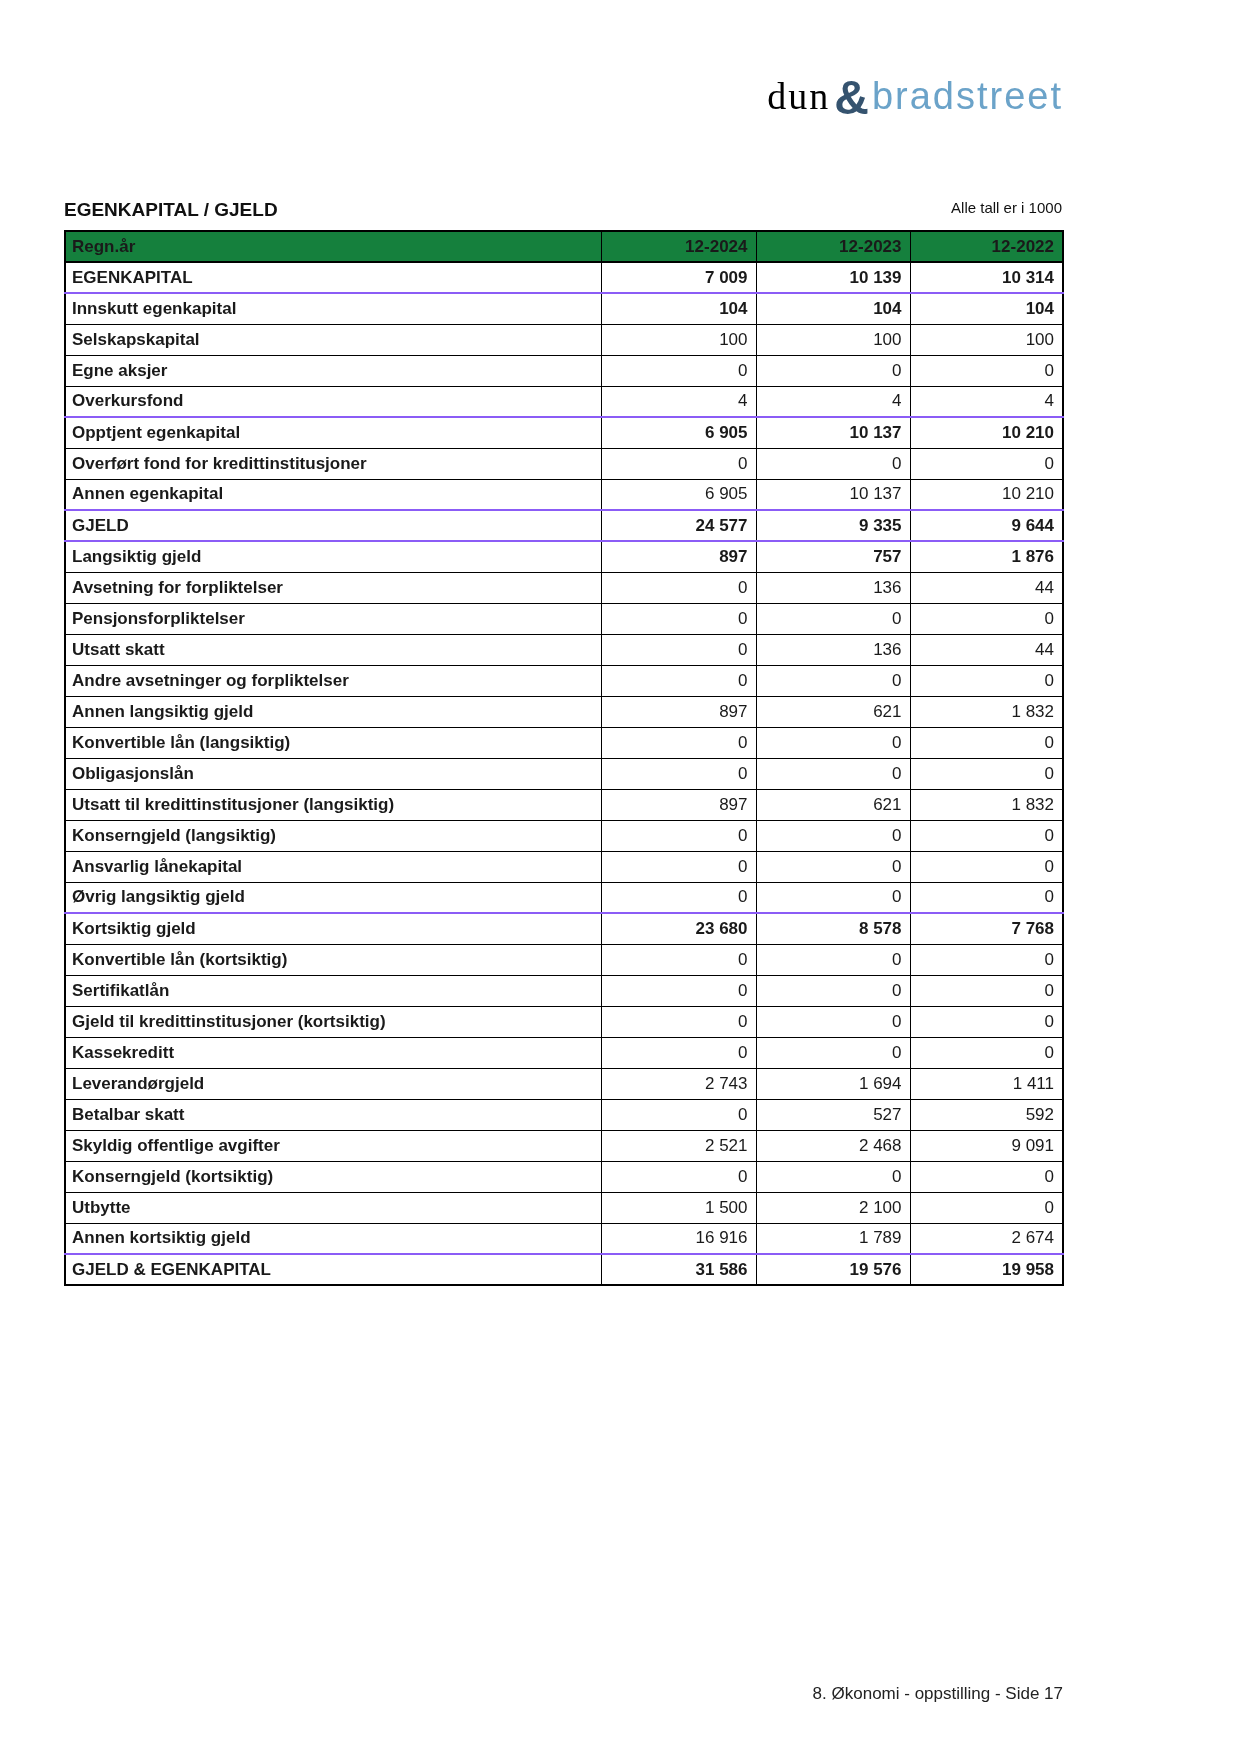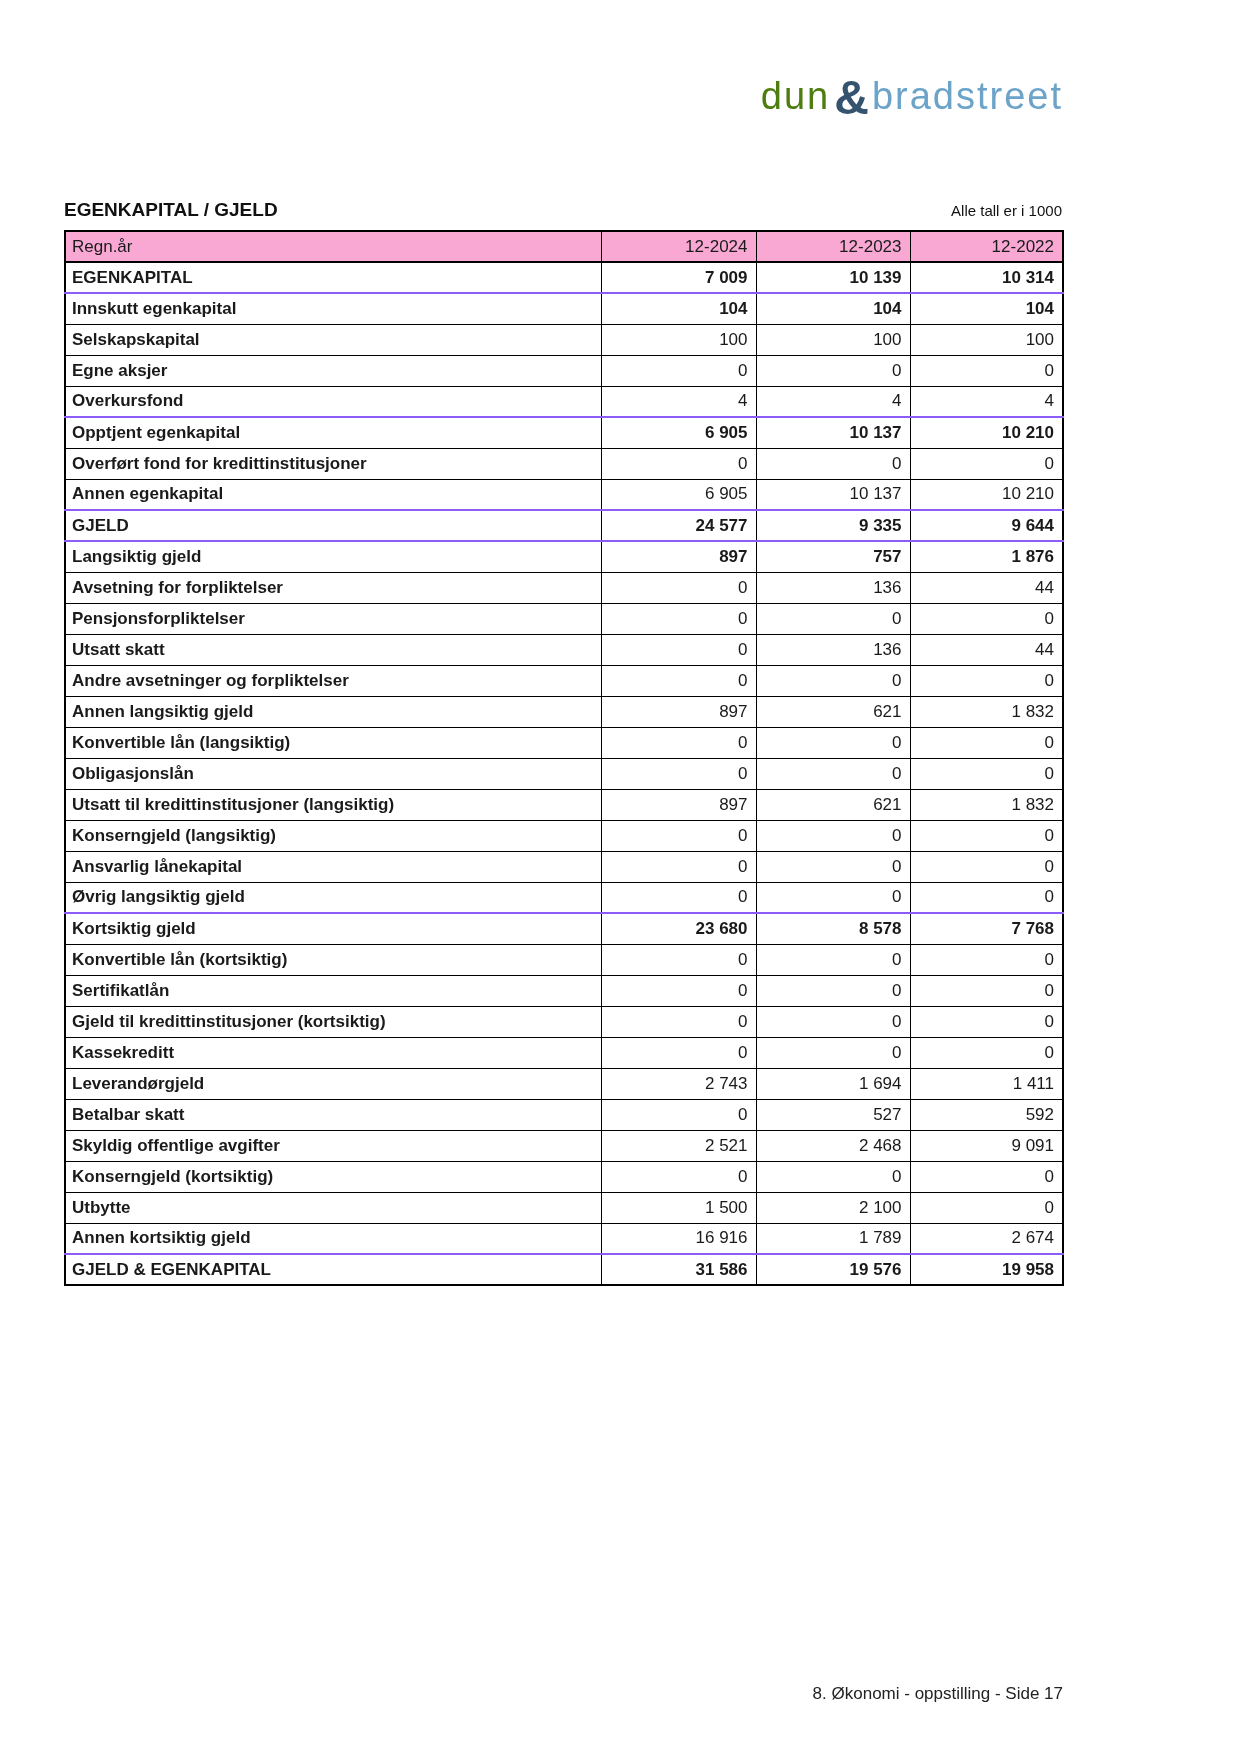--- a/index.html
+++ b/index.html
@@ -14,29 +14,29 @@
 
   
   .logo {
     position: absolute;
     top: 74px; right: 178px;
     font-size: 38px;
     letter-spacing: 2px;
     white-space: nowrap;
     line-height: 1;
   }
-  .logo .dun  { color: #4d7c0f; }
+  .logo .dun  { color: #000000; font-family: Liberation Serif, serif; }
   .logo .amp  { color: #35536f; font-size: 48px; font-weight: bold; vertical-align: -5px; margin: 0 1px 0 4px; }
   .logo .brad { color: #6ba3c9; }
 
   
   .title-row {
     position: absolute;
     left: 64px; top: 199px; width: 998px;
-    display: flex; justify-content: space-between; align-items: center; gap: 39px;
+    display: flex; justify-content: space-between; align-items: flex-start; gap: 39px;
   }
   .title-row h1 { font-size: 19px; font-weight: bold; color: #111; }
   .title-row .note { font-size: 15px; color: #111; }
 
   
   table.sheet {
     position: absolute;
     left: 64px; top: 230px; width: 998px;
     border-collapse: collapse;
     font-size: 17px;
@@ -49,22 +49,22 @@
 
   table.sheet th, table.sheet td {
     border: 1px solid #000;
     height: 31px;
     padding: 0 8px 0 6px;
     overflow: hidden;
     white-space: nowrap;
   }
   table.sheet { border: 2px solid #000; }
   table.sheet thead th {
-    background: #f9a8d4;
-    font-weight: normal;
+    background: #15803d;
+    font-weight: bold;
     text-align: right;
     border-bottom: 2px solid #000;
   }
   table.sheet thead th.label { text-align: left; }
   table.sheet td.num { text-align: right; }
   table.sheet td.label { text-align: left; font-weight: bold; }
   table.sheet tr.section td { font-weight: bold; border-top: 2px solid #8b5cf6; }
 
   
   .footer {

